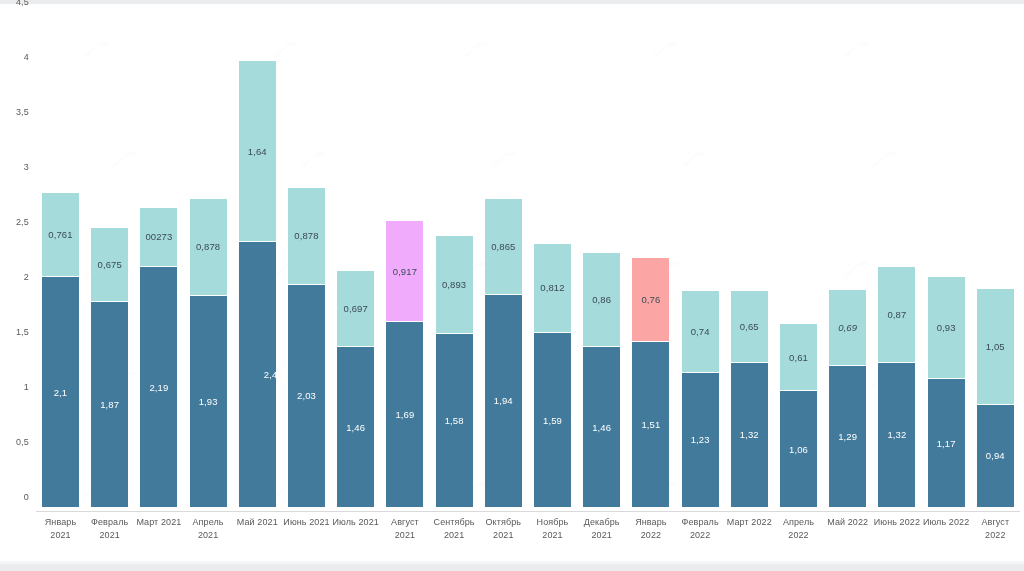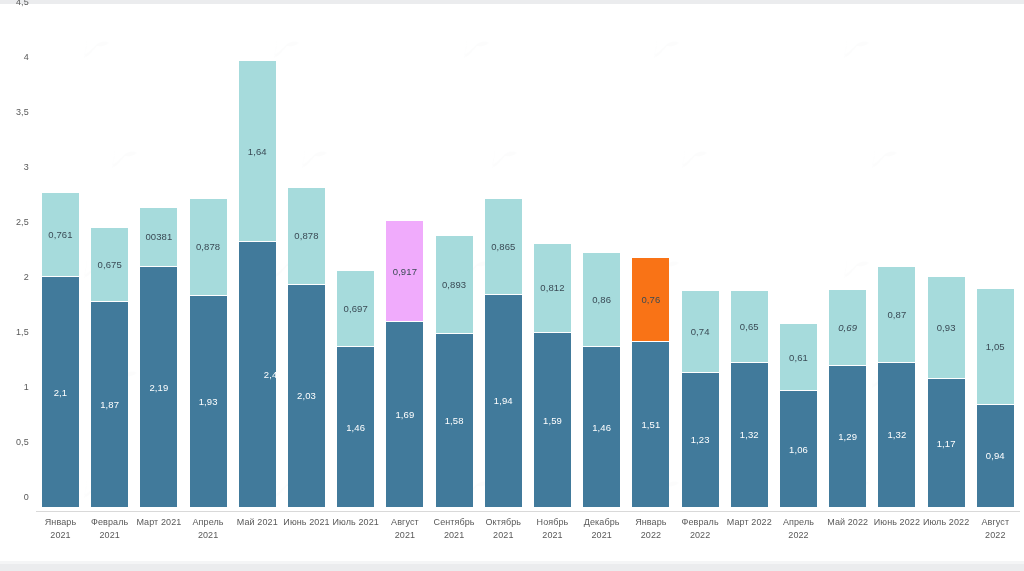--- a/index.html
+++ b/index.html
@@ -339,21 +339,21 @@
             </div>
             <div class="seg eth" style="height: 74.25px; bottom: 205.7px; background: rgb(166, 219, 220);">
               <span class="seg-label" style="top: 31.125px;">0,675</span>
             </div>
           </div>
           <div class="bar-group" style="left: 104.4px;">
             <div class="seg btc" style="height: 240.9px; background: rgb(65, 122, 155);">
               <span class="seg-label" style="top: 114.45px;">2,19</span>
             </div>
             <div class="seg eth" style="height: 59.29px; bottom: 240.9px; background: rgb(166, 219, 220);">
-              <span class="seg-label" style="top: 23.645px;">00381</span>
+              <span class="seg-label" style="top: 23.645px;">00273</span>
             </div>
           </div>
           <div class="bar-group" style="left: 153.6px;">
             <div class="seg btc" style="height: 212.3px; background: rgb(65, 122, 155);">
               <span class="seg-label" style="top: 100.15px;">1,93</span>
             </div>
             <div class="seg eth" style="height: 96.58px; bottom: 212.3px; background: rgb(166, 219, 220);">
               <span class="seg-label" style="top: 42.29px;">0,878</span>
             </div>
           </div>
@@ -418,21 +418,21 @@
               <span class="seg-label" style="top: 74.3px;">1,46</span>
             </div>
             <div class="seg eth" style="height: 94.6px; bottom: 160.6px; background: rgb(166, 219, 220);">
               <span class="seg-label" style="top: 41.3px;">0,86</span>
             </div>
           </div>
           <div class="bar-group" style="left: 596.4px;">
             <div class="seg btc" style="height: 166.1px; background: rgb(65, 122, 155);">
               <span class="seg-label" style="top: 77.05px;">1,51</span>
             </div>
-            <div class="seg eth" style="height: 83.6px; bottom: 166.1px; background: #f97316;">
+            <div class="seg eth" style="height: 83.6px; bottom: 166.1px; background: #fca5a5;">
               <span class="seg-label" style="top: 35.8px;">0,76</span>
             </div>
           </div>
           <div class="bar-group" style="left: 645.6px;">
             <div class="seg btc" style="height: 135.3px; background: rgb(65, 122, 155);">
               <span class="seg-label" style="top: 61.65px;">1,23</span>
             </div>
             <div class="seg eth" style="height: 81.4px; bottom: 135.3px; background: rgb(166, 219, 220);">
               <span class="seg-label" style="top: 34.7px;">0,74</span>
             </div>

